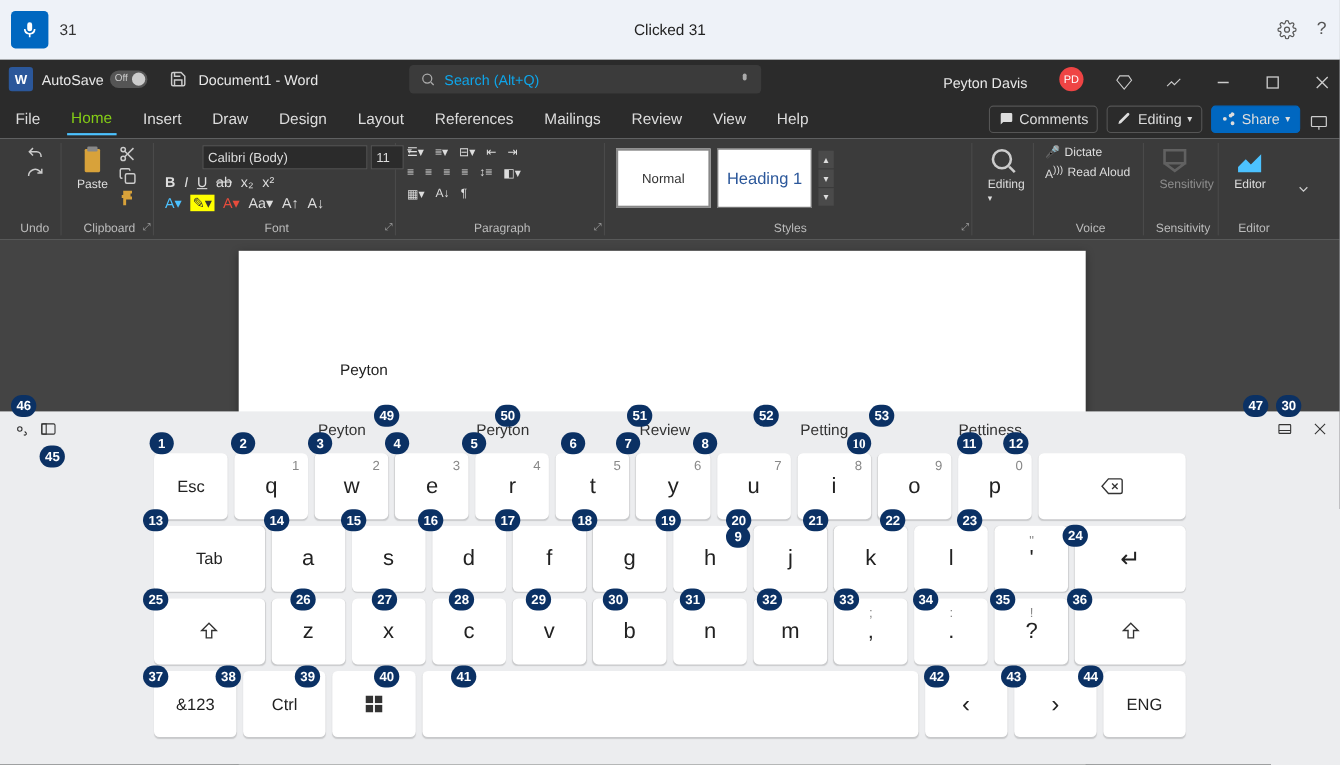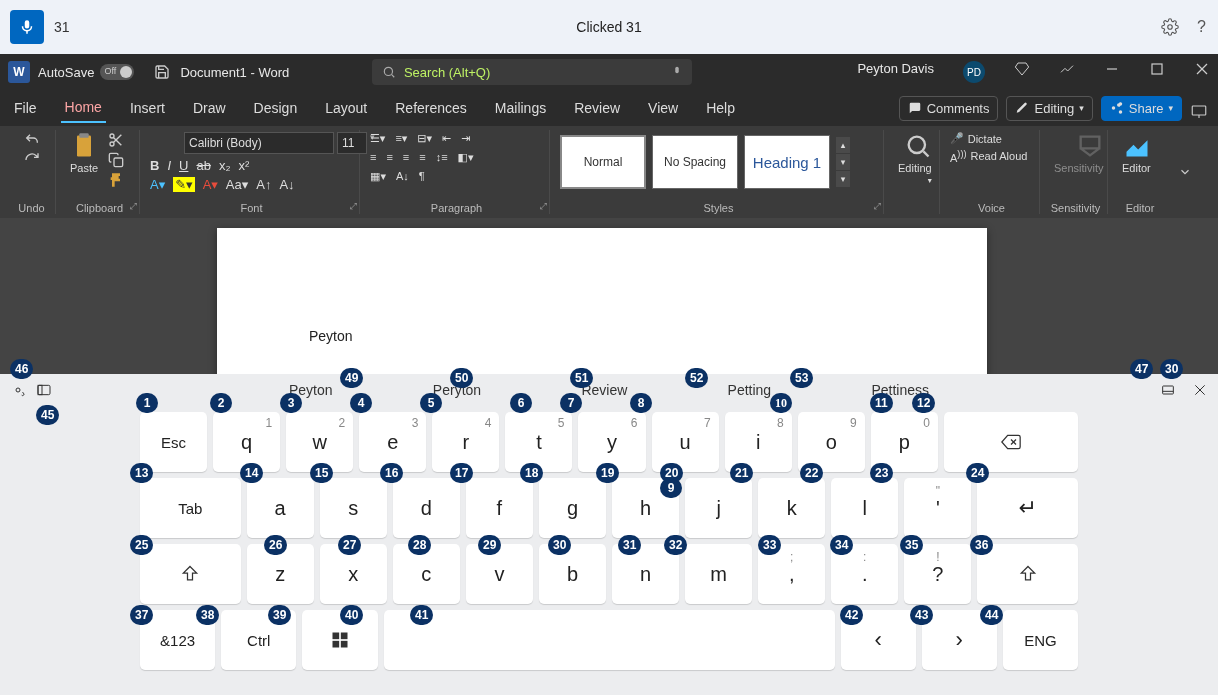--- a/index.html
+++ b/index.html
@@ -16,44 +16,44 @@
 
 
 .word-titlebar { height: 36px; background: #2b2b2b; color: #e8e8e8; display: flex; align-items: center; padding: 0 8px; font-size: 13px; }
 .w-badge { width: 22px; height: 22px; background: #2b579a; color: white; border-radius: 3px; display: flex; align-items: center; justify-content: center; font-weight: bold; font-size: 12px; margin-right: 8px; }
 .autosave { display: flex; align-items: center; gap: 6px; margin-right: 10px; }
 .toggle { width: 34px; height: 16px; background: #555; border-radius: 8px; position: relative; }
 .toggle::after { content: ""; position: absolute; right: 2px; top: 2px; width: 12px; height: 12px; background: #ccc; border-radius: 50%; }
 .toggle-label { font-size: 9px; position: absolute; left: 4px; top: 2px; color: #ccc; }
 .save-icon { margin: 0 10px; }
 .doc-name { }
-.search-box { flex: 0 0 320px; margin: 0 auto; height: 26px; background: #3b3b3b; border-radius: 4px; display: flex; align-items: center; padding: 0 10px; gap: 8px; color: #bef264; font-size: 13px; position: relative; }
+.search-box { flex: 0 0 320px; margin: 0 auto; height: 26px; background: #3b3b3b; border-radius: 4px; display: flex; align-items: center; padding: 0 10px; gap: 8px; color: #0ea5e9; font-size: 13px; position: relative; }
 .search-box .mic-right { position: absolute; right: 8px; }
-.titlebar-right { display: flex; align-items: flex-start; gap: 29px; margin-left: auto; }
+.titlebar-right { display: flex; align-items: flex-end; gap: 29px; margin-left: auto; }
 .user-name { font-size: 13px; }
-.user-avatar { width: 22px; height: 22px; border-radius: 50%; background: #0c4a6e; color: white; font-size: 10px; display: flex; align-items: center; justify-content: center; }
+.user-avatar { width: 22px; height: 22px; border-radius: 50%; background: #ef4444; color: white; font-size: 10px; display: flex; align-items: center; justify-content: center; }
 .win-btn { width: 16px; height: 16px; display: flex; align-items: center; justify-content: center; }
 .win-btn svg { width: 14px; height: 14px; stroke: #ccc; fill: none; stroke-width: 1.2; }
 
 
 .ribbon-tabs { height: 36px; background: #2b2b2b; display: flex; align-items: center; padding: 0 10px; gap: 20px; color: #ddd; font-size: 14px; }
 .ribbon-tab { padding: 6px 4px; cursor: pointer; }
-.ribbon-tab.active { border-bottom: 2px solid #4cc2ff; color: #fca5a5; }
+.ribbon-tab.active { border-bottom: 2px solid #4cc2ff; color: #84cc16; }
 .ribbon-right { margin-left: auto; display: flex; gap: 8px; align-items: flex-end; }
 .rbn-btn { display: flex; align-items: center; gap: 5px; padding: 4px 8px; border-radius: 4px; font-size: 13px; border: 1px solid #555; }
 .rbn-btn.share { background: #0067c0; border-color: #0067c0; }
 .rbn-btn svg { width: 14px; height: 14px; fill: #ddd; }
 
 
 .ribbon { height: 92px; background: #3b3b3b; display: flex; color: #ddd; font-size: 11px; padding: 4px 8px; gap: 4px; }
 .group { display: flex; flex-direction: column; justify-content: space-between; padding: 2px 6px; position: relative; border-right: 1px solid #4a4a4a; }
 .group:last-child { border-right: none; }
 .group-label { text-align: center; font-size: 11px; color: #bbb; padding-top: 2px; position: absolute; bottom: 0; left: 0; right: 0; }
 .group-content { display: flex; gap: 6px; align-items: flex-start; height: 68px; }
-.big-btn { display: flex; flex-direction: column; align-items: flex-end; justify-content: center; gap: 2px; padding: 0 4px; }
+.big-btn { display: flex; flex-direction: column; align-items: flex-start; justify-content: center; gap: 2px; padding: 0 4px; }
 .big-btn svg { width: 28px; height: 28px; }
 .dialog-launcher { position: absolute; right: 2px; bottom: 2px; font-size: 9px; color: #aaa; }
 .font-select { background: #2b2b2b; border: 1px solid #555; color: #ddd; height: 22px; font-size: 12px; padding: 0 4px; }
 .font-name { width: 150px; }
 .font-size { width: 30px; }
 
 .style-gallery { display: flex; gap: 6px; align-items: center; height: 60px; }
 .style-item { width: 86px; height: 54px; background: white; border: 1px solid #666; display: flex; align-items: center; justify-content: center; font-size: 12px; color: #333; }
 .style-item.normal { border: 2px solid #888; }
 .style-item.heading { color: #2b579a; font-size: 15px; }
@@ -318,21 +318,20 @@
       </div>
     </div>
     <div class="group-label">Paragraph</div>
     <span class="dialog-launcher">⤢</span>
   </div>
 
   <div class="group" style="width:330px">
     <div class="group-content">
       <div class="style-gallery">
         <div class="style-item normal">Normal</div>
-        <div class="style-item">No Spacing</div>
         <div class="style-item heading">Heading 1</div>
         <div class="style-nav">
           <div>▴</div>
           <div>▾</div>
           <div>▾</div>
         </div>
       </div>
     </div>
     <div class="group-label">Styles</div>
     <span class="dialog-launcher">⤢</span>
@@ -582,29 +581,29 @@
     <div class="badge" style="left: 240px; top: 463px;">14</div>
     <div class="badge" style="left: 310px; top: 463px;">15</div>
     <div class="badge" style="left: 380px; top: 463px;">16</div>
     <div class="badge" style="left: 450px; top: 463px;">17</div>
     <div class="badge" style="left: 520px; top: 463px;">18</div>
     <div class="badge" style="left: 596px; top: 463px;">19</div>
     <div class="badge" style="left: 660px; top: 463px;">20</div>
     <div class="badge" style="left: 730px; top: 463px;">21</div>
     <div class="badge" style="left: 800px; top: 463px;">22</div>
     <div class="badge" style="left: 870px; top: 463px;">23</div>
-    <div class="badge" style="left: 966px; top: 463px;">24</div>
+    <div class="badge" style="left: 966px; top: 477px;">24</div>
     <div class="badge" style="left: 130px; top: 535px;">25</div>
     <div class="badge" style="left: 264px; top: 535px;">26</div>
     <div class="badge" style="left: 338px; top: 535px;">27</div>
     <div class="badge" style="left: 408px; top: 535px;">28</div>
     <div class="badge" style="left: 478px; top: 535px;">29</div>
     <div class="badge" style="left: 548px; top: 535px;">30</div>
     <div class="badge" style="left: 618px; top: 535px;">31</div>
-    <div class="badge" style="left: 664px; top: 535px;">32</div>
+    <div class="badge" style="left: 688px; top: 535px;">32</div>
     <div class="badge" style="left: 758px; top: 535px;">33</div>
     <div class="badge" style="left: 830px; top: 535px;">34</div>
     <div class="badge" style="left: 900px; top: 535px;">35</div>
     <div class="badge" style="left: 970px; top: 535px;">36</div>
     <div class="badge" style="left: 130px; top: 605px;">37</div>
     <div class="badge" style="left: 196px; top: 605px;">38</div>
     <div class="badge" style="left: 268px; top: 605px;">39</div>
     <div class="badge" style="left: 340px; top: 605px;">40</div>
     <div class="badge" style="left: 410px; top: 605px;">41</div>
     <div class="badge" style="left: 840px; top: 605px;">42</div>

